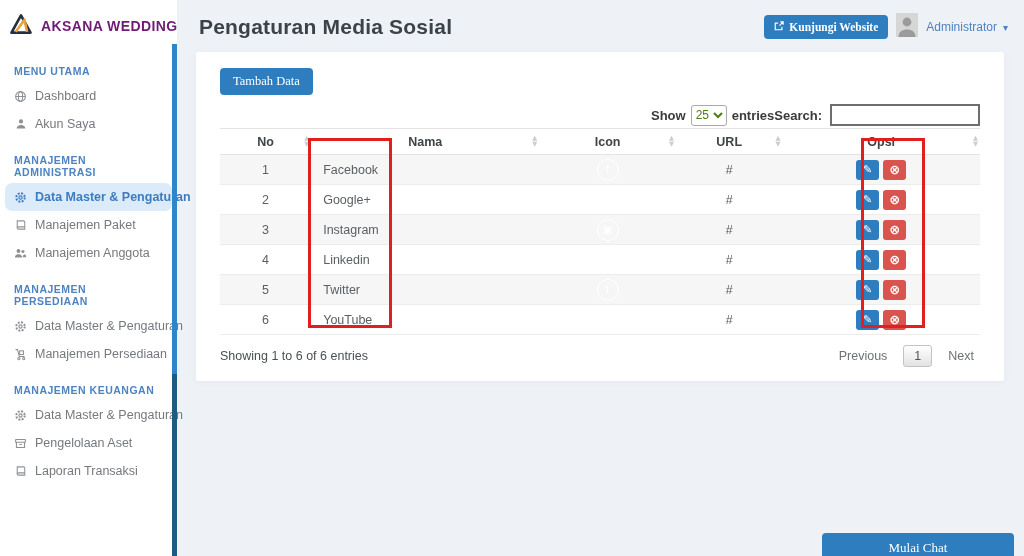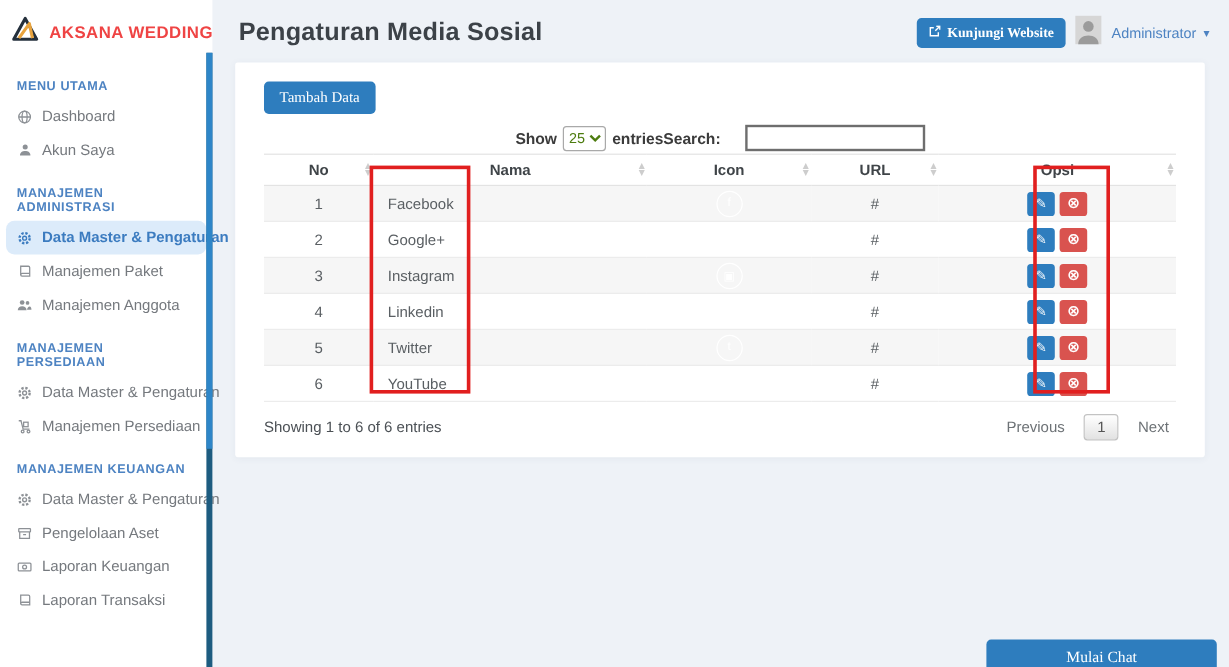--- a/index.html
+++ b/index.html
@@ -6,21 +6,21 @@
     --primary:#2e7dbe; --danger:#d9534f; --annotation:#e11f1f;
     --active-bg:#dcebfa; --link:#4d83c2;
   }
   *{box-sizing:border-box; margin:0; padding:0;}
   html,body{width:1024px;height:556px;overflow:hidden;}
   body{font-family:"Liberation Sans",sans-serif;background:#eef2f7;position:relative;color:#555;}
 
   
   .sidebar{position:absolute;left:0;top:0;width:177px;height:556px;background:#fff;z-index:2;}
   .brand{display:flex;align-items:center;gap:7px;padding:11px 10px 8px 8px;cursor:pointer;}
-  .brand-text{font-size:14px;font-weight:bold;color:#ef4444;letter-spacing:.4px;white-space:nowrap;}
+  .brand-text{font-size:14px;font-weight:bold;color:#701a75;letter-spacing:.4px;white-space:nowrap;}
   .section{margin-top:13px;}
   .section-title{padding:3px 14px 5px;font-size:10.5px;font-weight:bold;color:var(--link);letter-spacing:.5px;}
   .nav-item{height:28px;display:flex;align-items:center;gap:8px;margin:0 5px;padding:0 9px;
             border-radius:7px;font-size:12.5px;color:#75797e;cursor:pointer;white-space:nowrap;}
   .nav-item .nicon{display:inline-flex;width:13px;justify-content:center;flex:0 0 13px;}
   .nav-item.active{background:var(--active-bg);color:#3c7cc0;font-weight:bold;}
   .nav-item.active svg *{stroke:#3c7cc0;}
   
   .sb-scroll{position:absolute;left:172px;top:44px;width:5px;height:512px;background:#1d5c80;z-index:3;}
   .sb-thumb{width:5px;height:330px;background:#2e86c8;}
@@ -33,24 +33,24 @@
   .btn{border:none;border-radius:4px;background:var(--primary);color:#fff;cursor:pointer;
        font-family:Liberation Serif, serif;}
   .visit-btn{font-size:11.5px;font-weight:bold;padding:6px 10px;display:flex;align-items:center;gap:5px;}
   .user-menu{display:flex;align-items:center;gap:6px;cursor:pointer;}
   .user-name{font-size:12px;color:var(--link);}
   .caret{font-size:10px;color:var(--link);}
 
   .card{margin:0 20px 0 19px;background:#fff;border-radius:2px;box-shadow:0 1px 6px rgba(60,80,120,.06);
         padding:16px 24px 14px;min-height:316px;}
   .add-btn{font-size:12.5px;padding:6px 13px;margin-bottom:7px;}
-  .dt-controls{display:flex;justify-content:center;align-items:center;height:26px;font-size:13px;color:#3b3b3b;font-weight:bold;}
+  .dt-controls{display:flex;justify-content:flex-end;align-items:center;height:26px;font-size:13px;color:#3b3b3b;font-weight:bold;}
   .show-group{display:flex;align-items:center;gap:5px;}
   .len-select{font-size:12px;height:21px;border:1px solid #a9a9a9;border-radius:3px;background:#fff;color:#4d7c0f;}
-  .search-group{display:flex;align-items:center;gap:20px;}
+  .search-group{display:flex;align-items:center;gap:8px;}
   .search-input{width:150px;height:22px;border:2px solid #6e6e6e;background:#fff;font-size:12px;padding:0 4px;}
 
   table{width:100%;border-collapse:collapse;font-size:12.5px;table-layout:fixed;}
   thead th{position:relative;height:26px;border-top:1px solid #e3e3e3;border-bottom:1px solid #e3e3e3;
            font-weight:bold;color:#3f4448;text-align:center;cursor:pointer;}
   th.c-no{width:12%;} th.c-nama{width:30%;} th.c-icon{width:18%;} th.c-url{width:14%;} th.c-opsi{width:26%;}
   .sort{position:absolute;right:2px;top:6px;display:flex;flex-direction:column;line-height:6px;
         font-size:6.5px;color:#cdcdcd;font-family:"DejaVu Sans",sans-serif;}
   tbody td{height:30px;border-bottom:1px solid #ececec;text-align:center;color:#5a5f63;}
   tbody tr:nth-child(odd){background:#f6f6f6;}
@@ -185,29 +185,20 @@
     </div>
     <div class="nav-item">
       <span class="nicon">
         <svg width="13" height="13" viewBox="0 0 16 16" fill="none" stroke="#8d9196" stroke-width="1.3">
           <rect x="2" y="3" width="12" height="3.5" rx="0.5"></rect>
             <path d="M3 6.5V13h10V6.5"></path>
             <path d="M6.5 9.2h3"></path>
         </svg>
       </span>
       <span>Pengelolaan Aset</span>
-    </div>
-    <div class="nav-item">
-      <span class="nicon">
-        <svg width="13" height="13" viewBox="0 0 16 16" fill="none" stroke="#8d9196" stroke-width="1.3">
-          <rect x="1.5" y="4" width="13" height="8" rx="1"></rect>
-            <circle cx="8" cy="8" r="2"></circle>
-        </svg>
-      </span>
-      <span>Laporan Keuangan</span>
     </div>
     <div class="nav-item">
       <span class="nicon">
         <svg width="12" height="12" viewBox="0 0 16 16" fill="none" stroke="#8d9196" stroke-width="1.4">
           <path d="M3 2.5h8.5A1.5 1.5 0 0113 4v9.5H4.5A1.5 1.5 0 013 12V2.5z"></path>
             <path d="M3 12a1.5 1.5 0 011.5-1.5H13"></path>
         </svg>
       </span>
       <span>Laporan Transaksi</span>
     </div>

